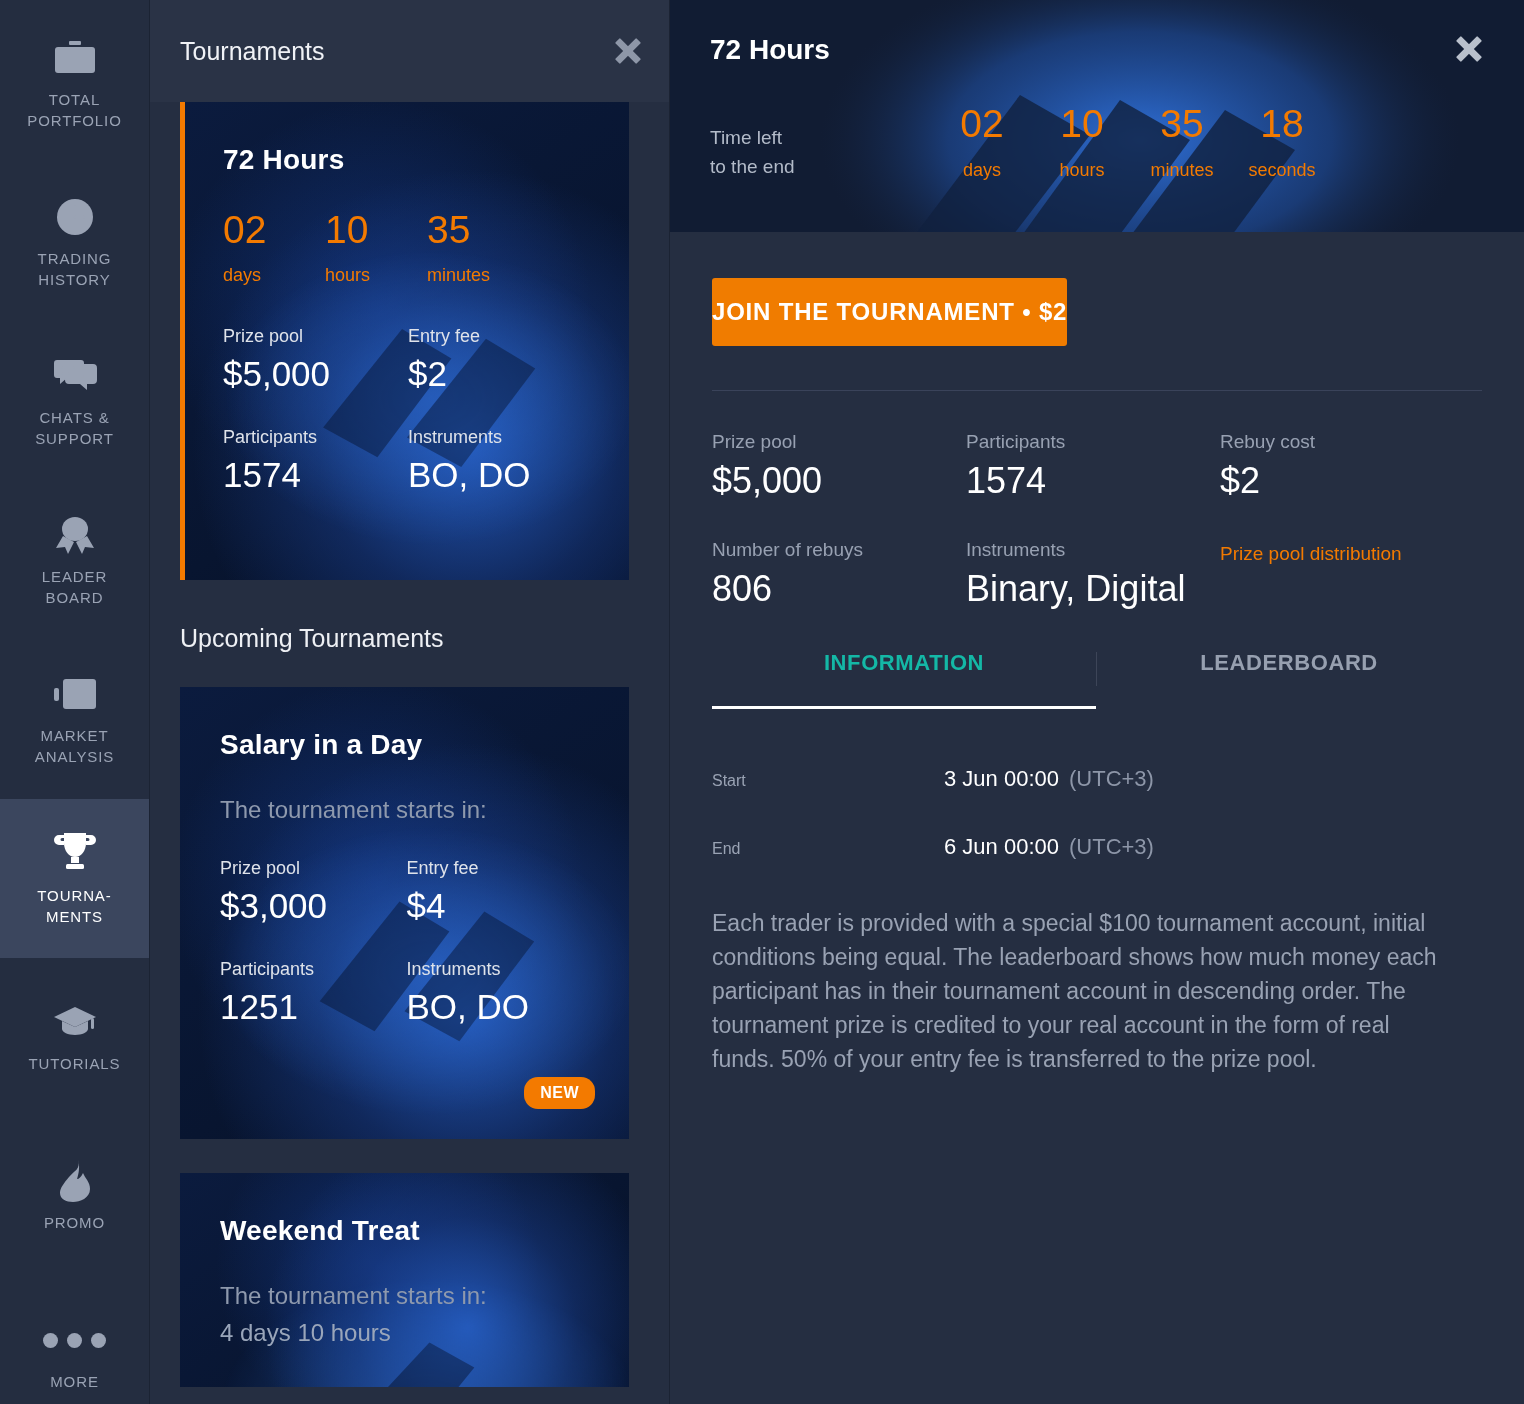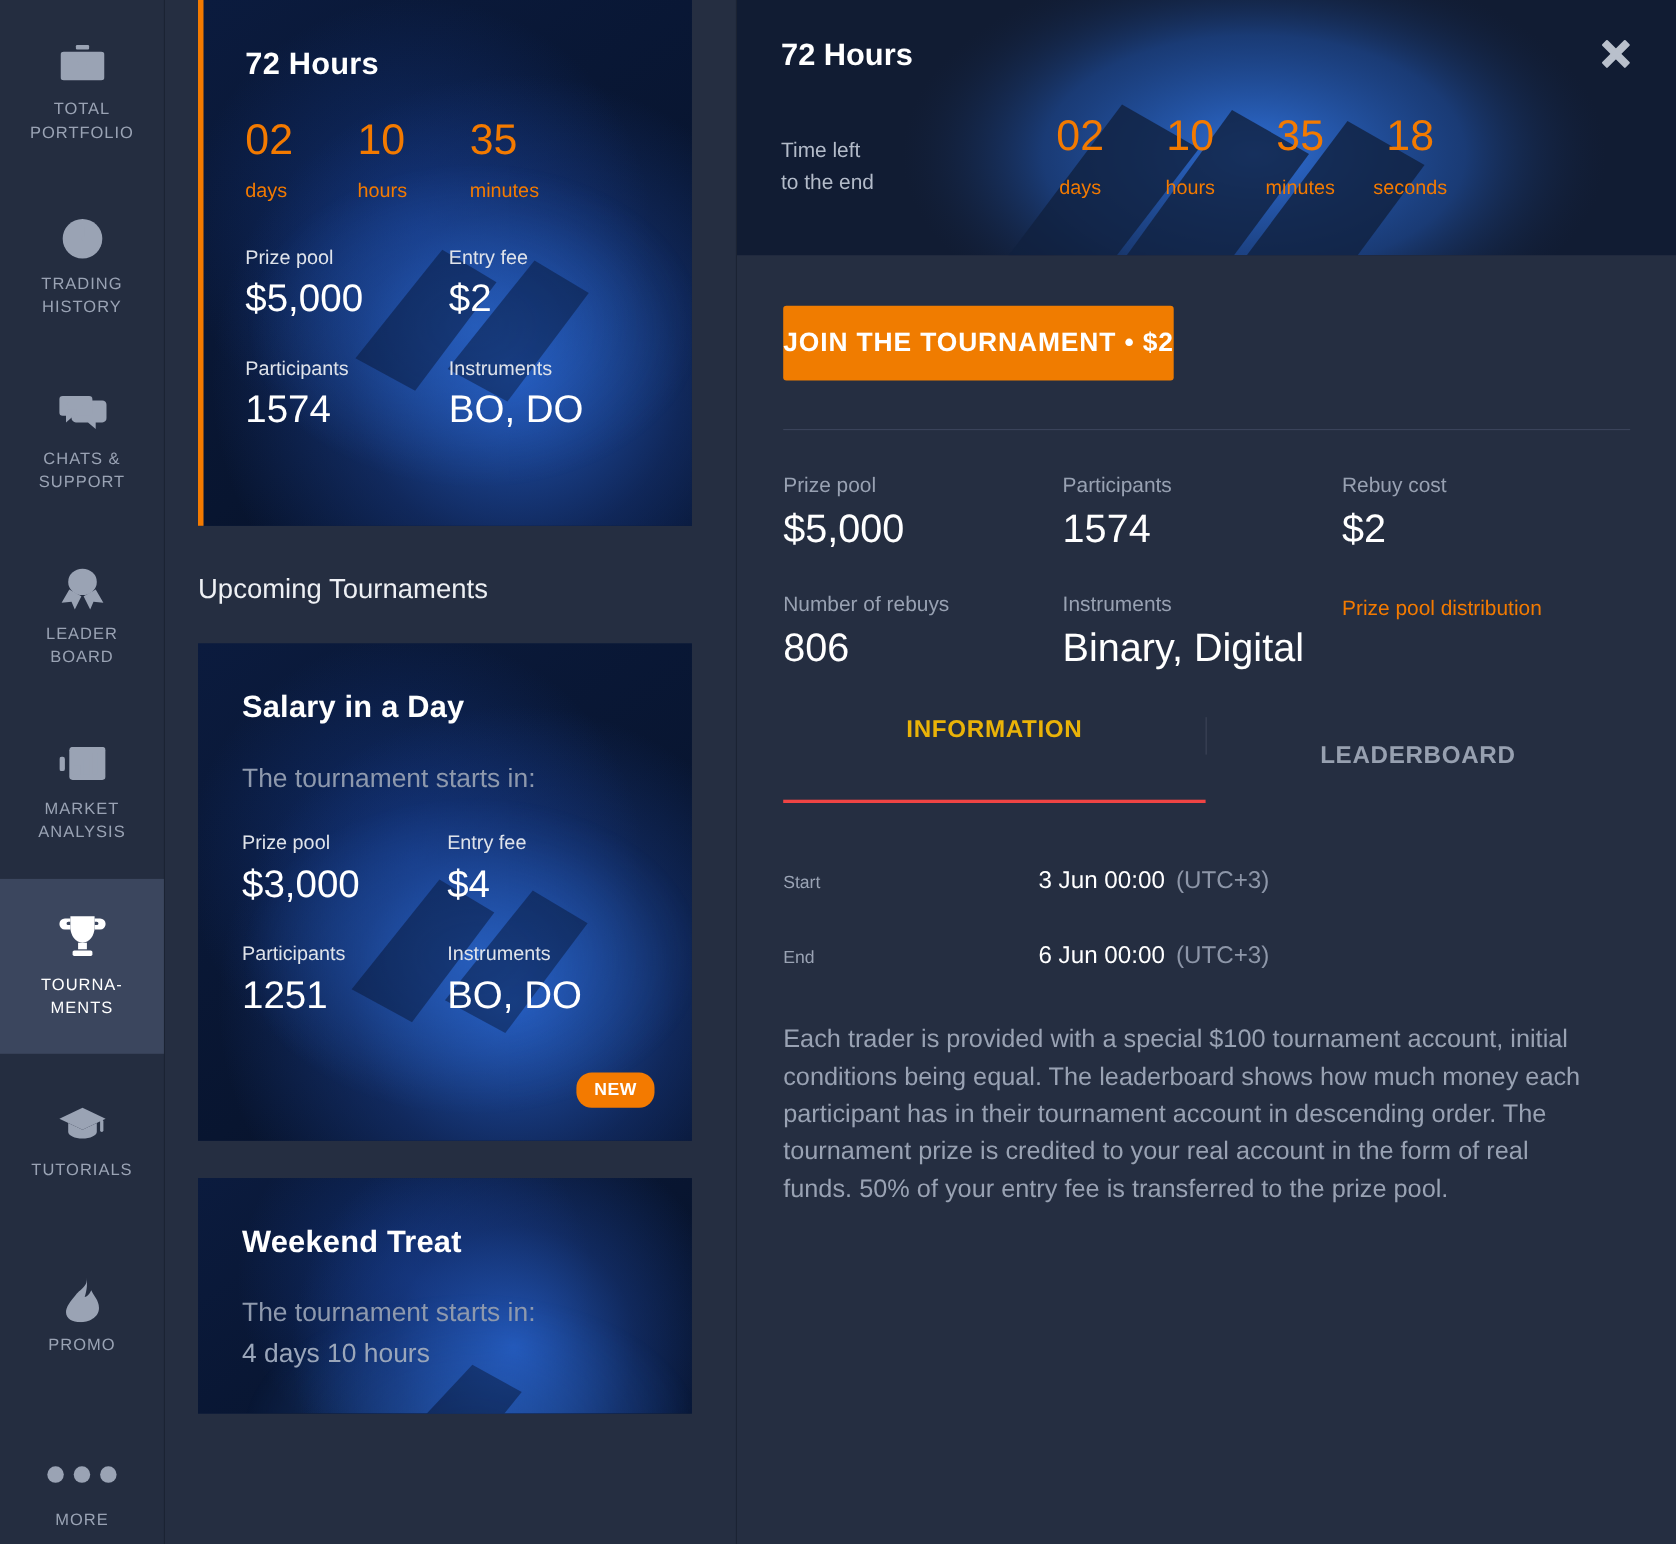--- a/index.html
+++ b/index.html
@@ -136,22 +136,22 @@
   .dstat-col { width:254px; }
   .dstat-lbl { font-size:19px; color:#98a1b2; }
   .dstat-val { font-size:36px; color:#ffffff; margin-top:8px; line-height:1.1; }
   .link-orange { font-size:19px; color:#f37a00; cursor:pointer; }
 
   .tabs { display:flex; margin:42px 42px 0 42px; border-bottom:1px solid transparent; }
   .tab {
     width:384px; text-align:center; font-size:22px; font-weight:bold;
     letter-spacing:.6px; padding-bottom:30px; cursor:pointer; position:relative;
   }
-  .tab.active { color:#eab308; border-bottom:3px solid #ef4444;text-align:center; }
-  .tab.inactive { color:#97a0b0;margin-top:24px; }
+  .tab.active { color:#14b8a6; border-bottom:3px solid #ffffff;text-align:center; }
+  .tab.inactive { color:#97a0b0; }
   .tab-sep { width:1px; background:#3d4558; height:34px; margin-top:2px; }
 
   .kv { padding:56px 42px 0 42px; }
   .kv-row { display:flex; align-items:baseline; }
   .kv-row + .kv-row { margin-top:42px; }
   .kv-key { width:232px; font-size:16px; color:#9aa3b4; }
   .kv-val { font-size:22px; color:#ffffff; }
   .kv-tz { font-size:22px; color:#8d96a8; margin-left:10px; }
 
   .desc {
@@ -269,20 +269,24 @@
             <i></i>
             <i></i>
           </span>
       </span>
       <span class="nav-label" style="white-space: pre-line;">MORE</span>
     </div>
   </nav>
 
   <section class="list-panel">
 
+    <div class="list-header">
+      <span class="list-header-title">Tournaments</span>
+      <span class="close-x"></span>
+    </div>
 
     <div class="card featured">
       <svg class="swoosh" viewBox="0 0 450 478" preserveAspectRatio="none">
         <defs>
           <radialGradient id="g1" cx="50%" cy="50%" r="50%">
             <stop offset="0%" stop-color="#2f6fd6" stop-opacity=".95"></stop>
             <stop offset="100%" stop-color="#2f6fd6" stop-opacity="0"></stop>
           </radialGradient>
         </defs>
         <ellipse cx="250" cy="300" rx="210" ry="150" fill="url(#g1)"></ellipse>

